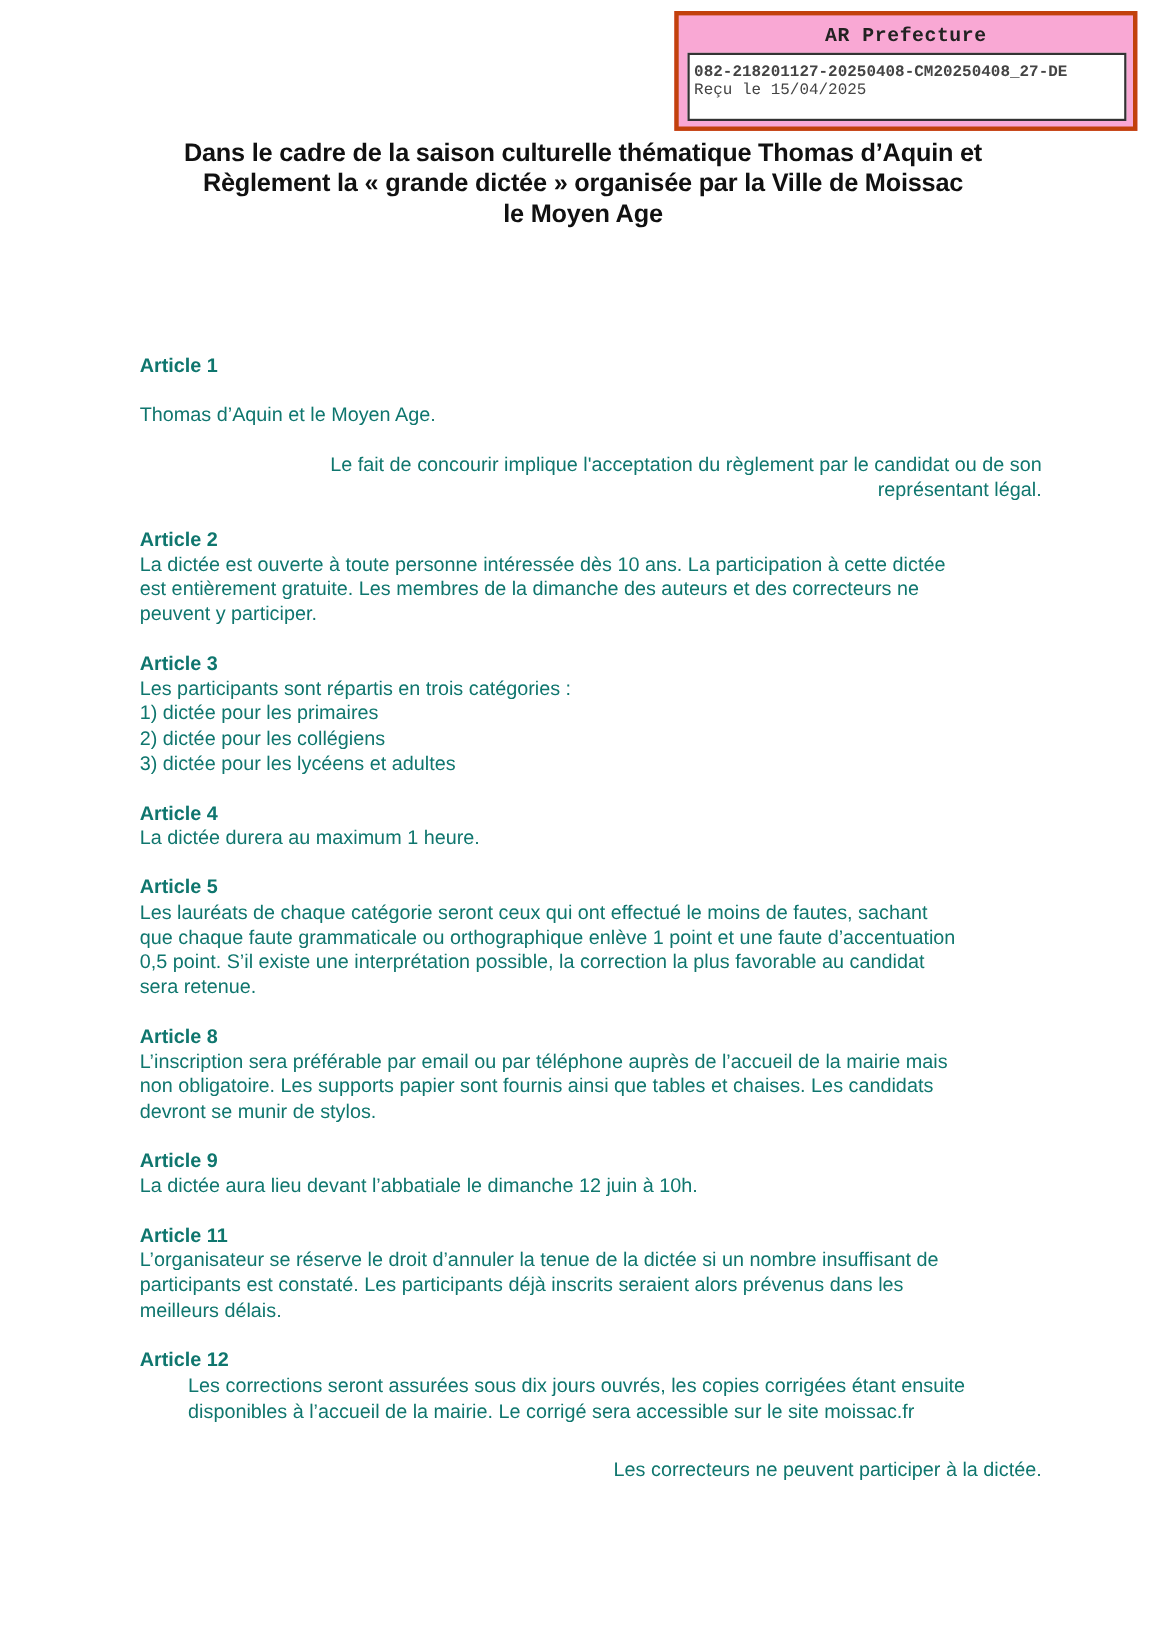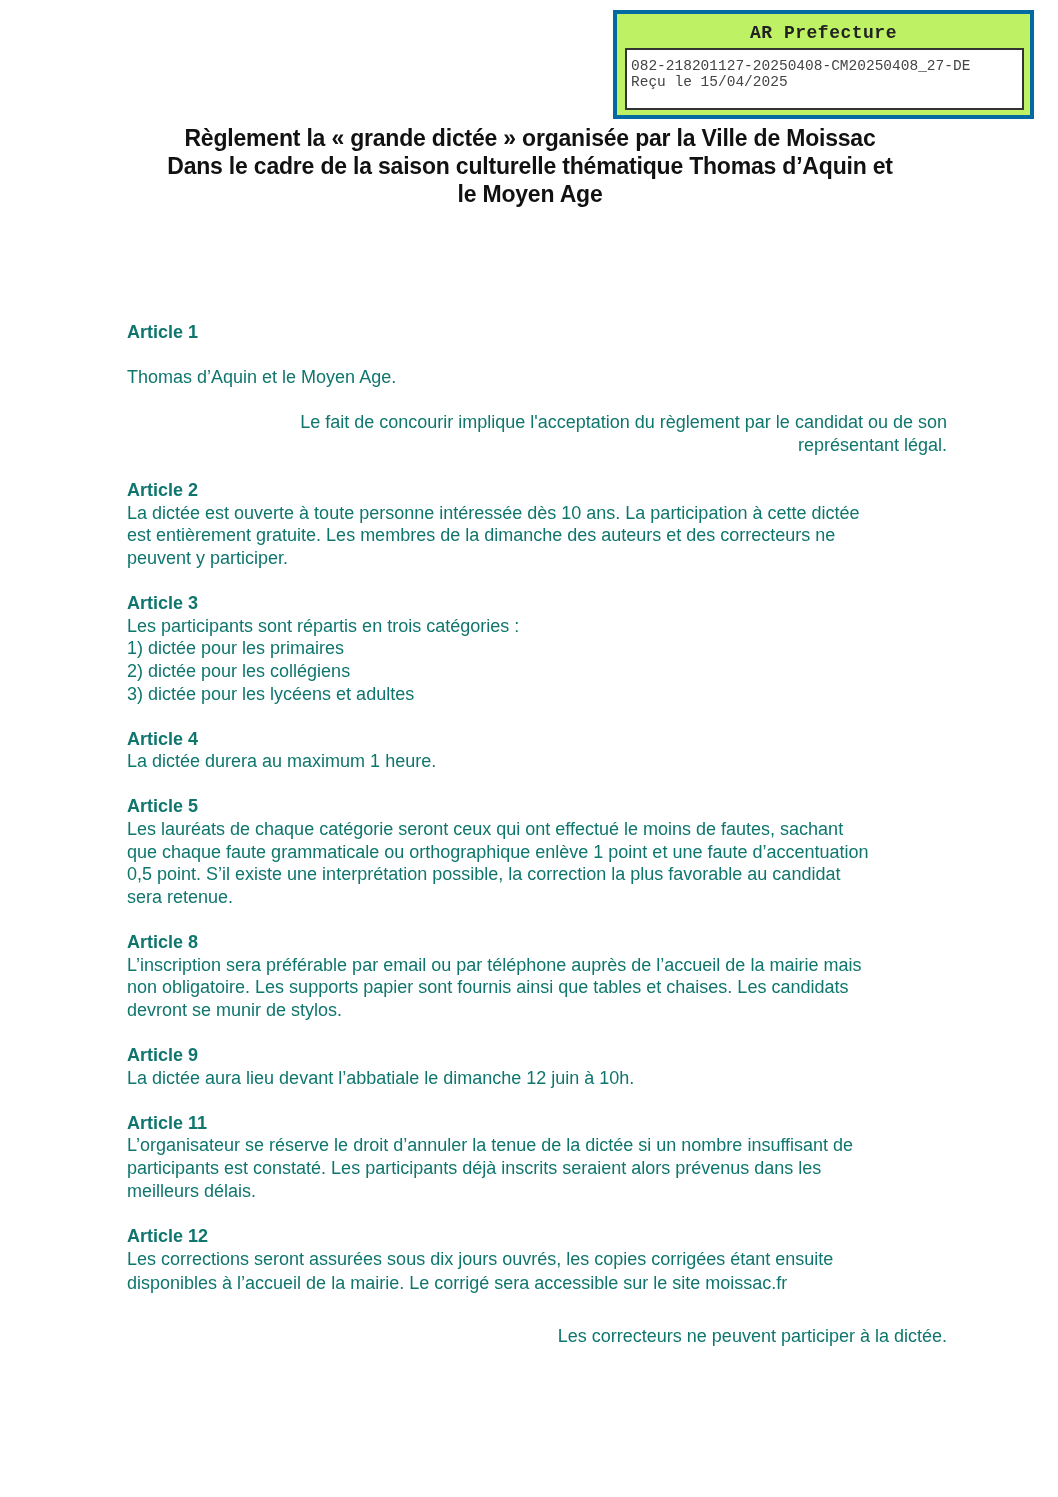--- a/index.html
+++ b/index.html
@@ -1,37 +1,37 @@
 <!DOCTYPE html>
 <html><head>
 <meta charset="utf-8">
 <style>
   html, body { margin: 0; padding: 0; background: #ffffff; }
   body { width: 1058px; height: 1497px; position: relative; overflow: hidden; color: #111; }
   .page { position: absolute; left: 0; top: 0; width: 1058px; height: 1497px; background: #fff; }
 
   .stamp {
     position: absolute; left: 613px; top: 10px; width: 413px; height: 101px;
-    border: 4px solid #0369a1; background: #bef264;
+    border: 4px solid #c2410c; background: #f9a8d4;
   }
   .stamp-title {
     position: absolute; left: 0; right: 0; top: 9px; text-align: center;
     font-family: "Liberation Mono", "DejaVu Sans Mono", monospace;
     font-weight: bold; font-size: 18px; letter-spacing: 0.5px; color: #222;
   }
   .stamp-inner {
     position: absolute; left: 8px; top: 34px; width: 395px; height: 58px;
     border: 2px solid #333; background: #fff;
   }
   .stamp-line {
     position: absolute; left: 4px;
     font-family: "Liberation Mono", "DejaVu Sans Mono", monospace;
     font-size: 14.5px; color: #444; white-space: nowrap; line-height: 17px;
   }
-  .stamp-line.l1 { top: 8px; }
+  .stamp-line.l1 { top: 8px; font-weight: bold; }
   .stamp-line.l2 { top: 24px; }
 
   .title {
     position: absolute; left: 100px; width: 860px; top: 124px; text-align: center;
     font-family: "Liberation Sans", sans-serif; font-weight: bold; font-size: 23px;
     line-height: 28px; color: #111; letter-spacing: -0.2px;
   }
   .title div { white-space: nowrap; }
 
   .body {
@@ -51,22 +51,22 @@
 
   <div class="stamp">
     <div class="stamp-title">AR Prefecture</div>
     <div class="stamp-inner">
       <div class="stamp-line l1">082-218201127-20250408-CM20250408_27-DE</div>
       <div class="stamp-line l2">Reçu le 15/04/2025</div>
     </div>
   </div>
 
   <div class="title">
+    <div>Dans le cadre de la saison culturelle thématique Thomas d’Aquin et</div>
     <div>Règlement la « grande dictée » organisée par la Ville de Moissac</div>
-    <div>Dans le cadre de la saison culturelle thématique Thomas d’Aquin et</div>
     <div>le Moyen Age</div>
   </div>
 
   <div class="body">
 
     <section class="article">
       <h2>Article 1</h2>
       <p>
         <br>
         <span class="line">Thomas d’Aquin et le Moyen Age.</span>
@@ -133,21 +133,21 @@
       <h2>Article 11</h2>
       <p>
         <span class="line">L’organisateur se réserve le droit d’annuler la tenue de la dictée si un nombre insuffisant de</span><br>
         <span class="line">participants est constaté. Les participants déjà inscrits seraient alors prévenus dans les</span><br>
         <span class="line">meilleurs délais.</span>
       </p>
     </section>
 
     <section class="article a12">
       <h2>Article 12</h2>
-      <p style="line-height:24px;">
+      <p style="line-height:24px;margin-left:44px;">
         <span class="line">Les corrections seront assurées sous dix jours ouvrés, les copies corrigées étant ensuite</span><br>
         <span class="line">disponibles à l’accueil de la mairie. Le corrigé sera accessible sur le site moissac.fr</span>
       </p>
       <p style="margin-top:30px;">
         <span class="line">Les correcteurs ne peuvent participer à la dictée.</span>
       </p>
     </section>
 
   </div>
 </div>

